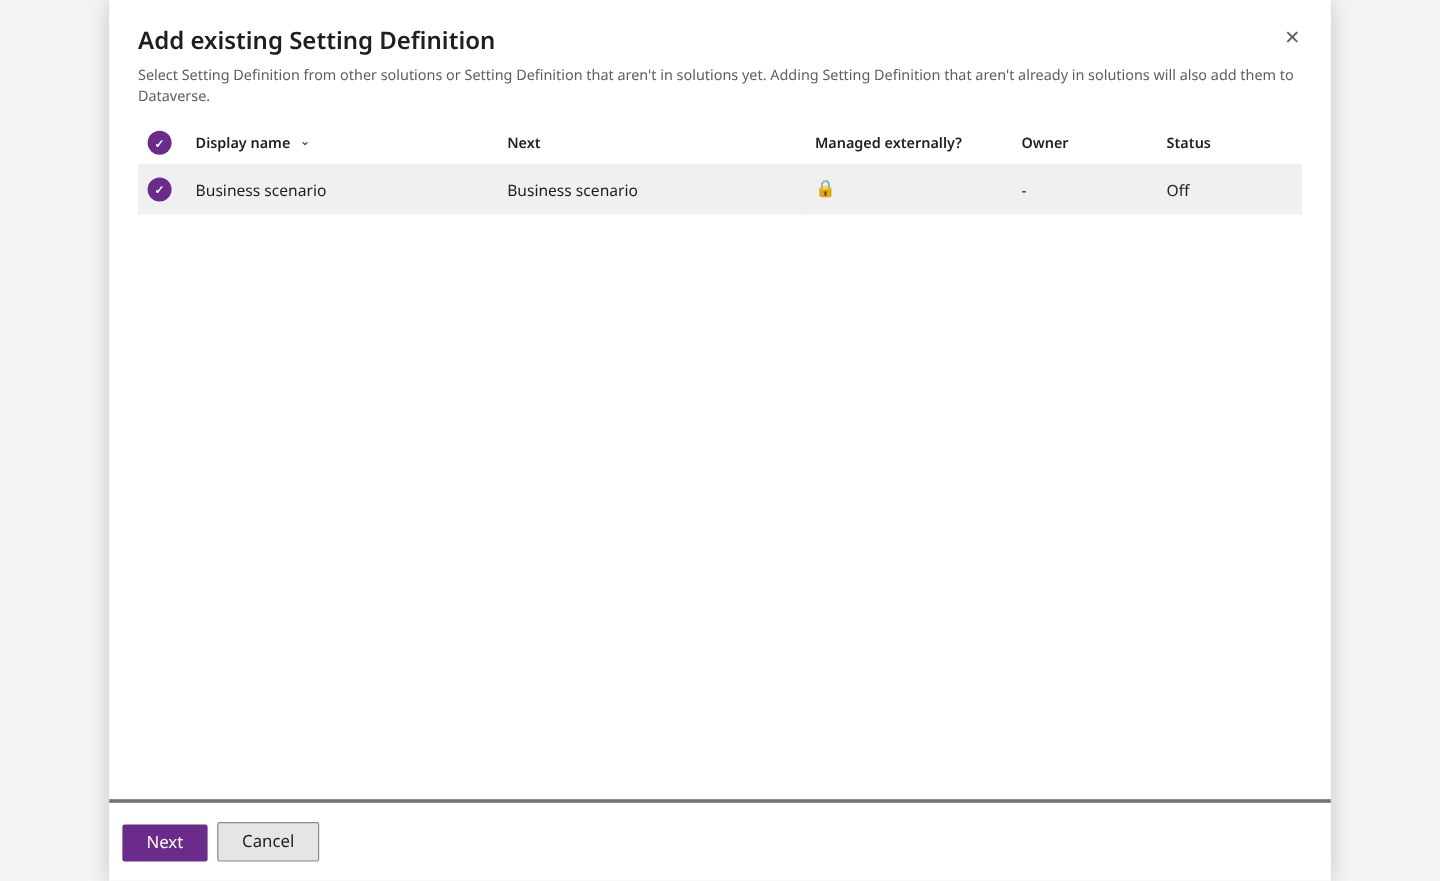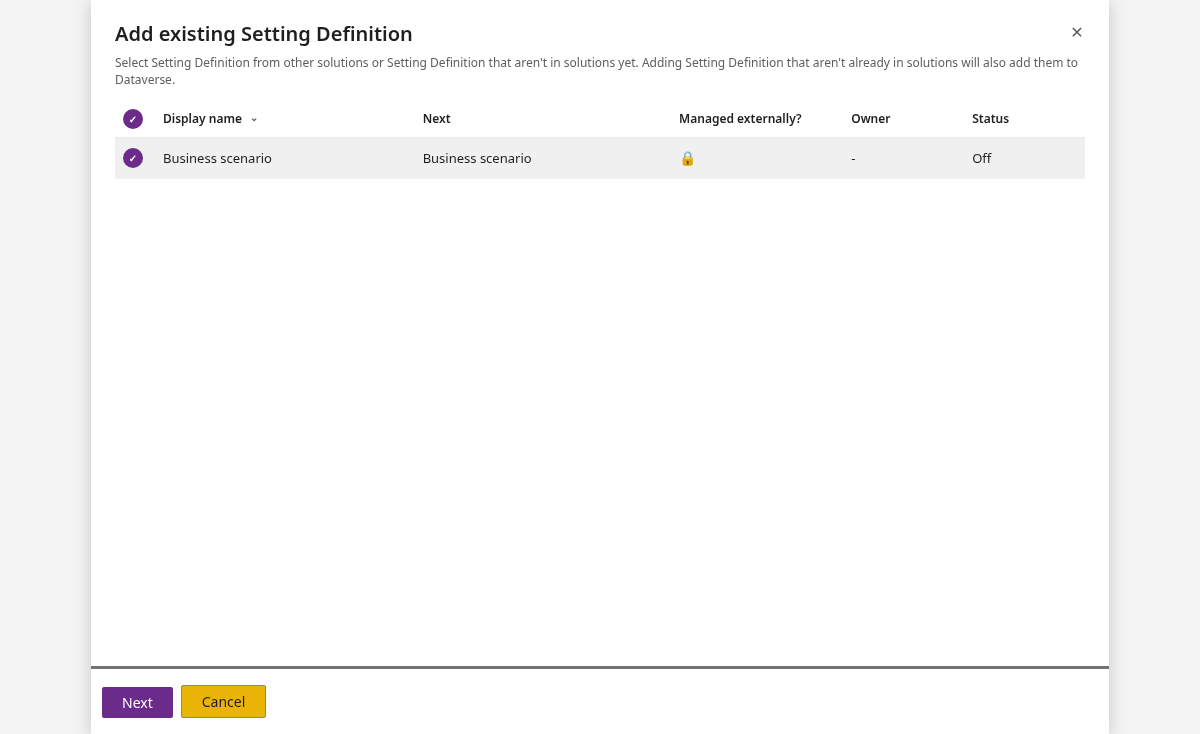--- a/index.html
+++ b/index.html
@@ -231,21 +231,21 @@
       border: none;
       padding: 6px 20px;
       font-size: 14px;
       font-family: inherit;
       cursor: pointer;
       border-radius: 2px;
       font-weight: 400;
     }
 
     .btn-cancel {
-      background: #eab308;
+      background: #e5e5e5;
       color: #1f1f1f;
       border: 1px solid #8a8886;
       padding: 6px 20px;
       font-size: 14px;
       font-family: inherit;
       cursor: pointer;
       border-radius: 2px;
     }
   </style>
 </head>

